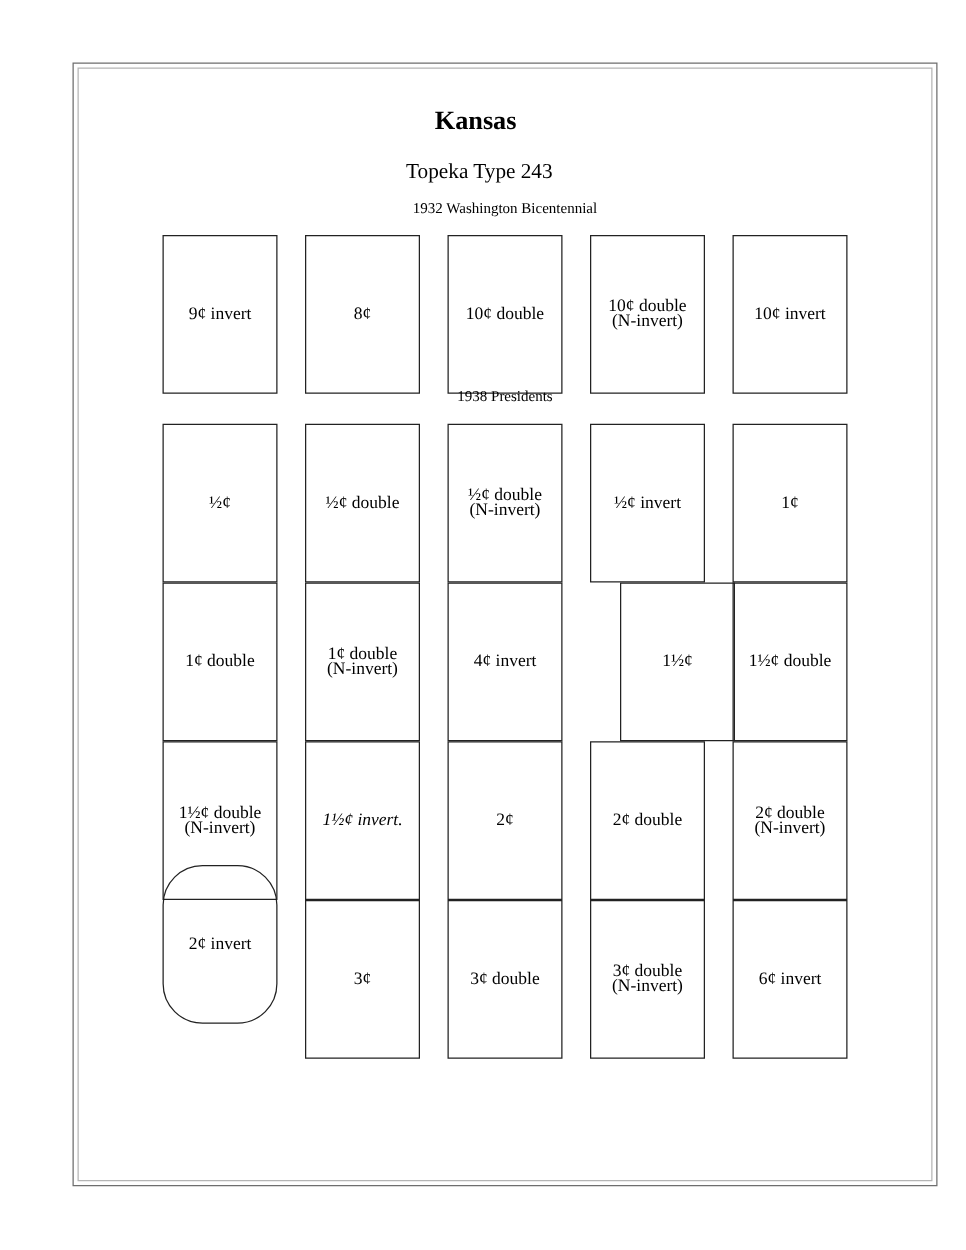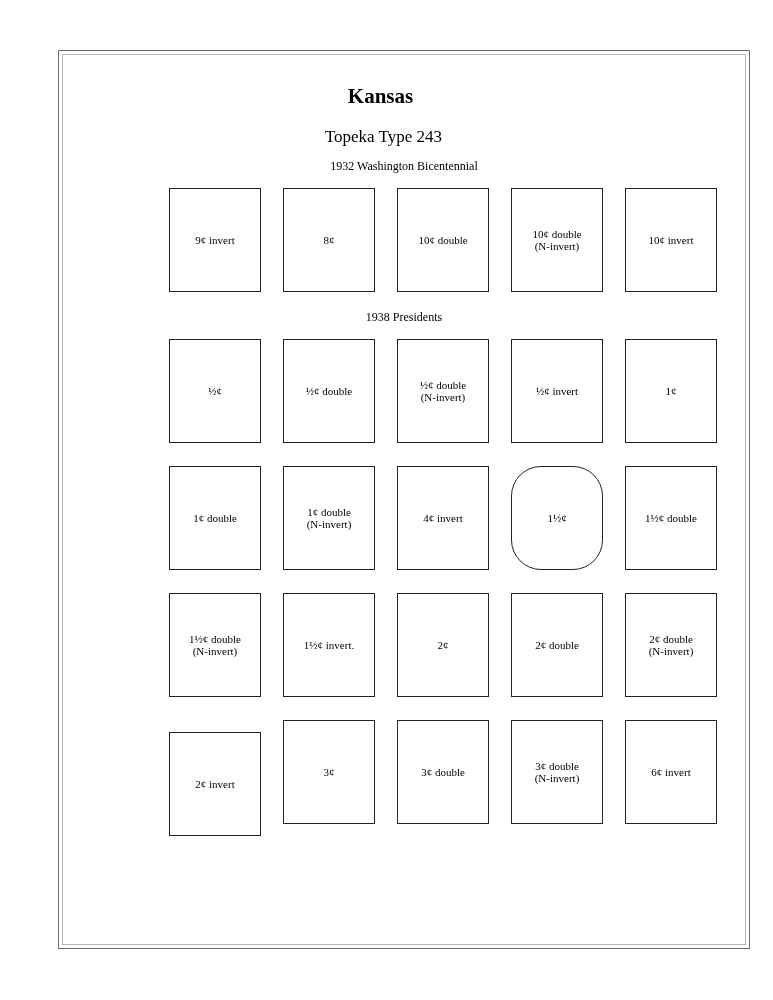--- a/index.html
+++ b/index.html
@@ -7,23 +7,23 @@
          font-family: "Liberation Serif", serif; color: #000; }
   .frame-outer { position: absolute; left: 58px; top: 50px; width: 692px; height: 899px;
                  border: 1px solid #6e6e6e; box-sizing: border-box; }
   .frame-inner { position: absolute; left: 62px; top: 54px; width: 684px; height: 891px;
                  border: 1px solid #b5b5b5; box-sizing: border-box; }
   .title { position: absolute; left: 0; width: 761px; top: 84px; text-align: center;
            font-weight: bold; font-size: 21px; }
   .subtitle { position: absolute; left: 0; width: 767px; top: 127px; text-align: center;
               font-size: 17px; }
   .section { position: absolute; left: 0; width: 808px; text-align: center; font-size: 12px; }
-  .box { position: absolute; width: 92px; height: 104px; border: 1.5px solid #222;
+  .box { position: absolute; width: 92px; height: 127px; border: 1.5px solid #222;
          box-sizing: border-box; display: flex; align-items: center; justify-content: center;
-         text-align: center; font-size: 11px; line-height: 12px; white-space: pre-line; margin-left: 39px; }
+         text-align: center; font-size: 14px; line-height: 12px; white-space: pre-line; }
 </style>
 </head>
 <body>
 
 <div class="frame-outer"></div>
 <div class="frame-inner"></div>
 
 <div class="title">Kansas</div>
 <div class="subtitle">Topeka Type 243</div>
 
@@ -42,29 +42,29 @@
 <div class="box" style="left:244px;top:339px;">½¢ double</div>
 <div class="box" style="left:358px;top:339px;">½¢ double
 (N-invert)</div>
 <div class="box" style="left:472px;top:339px;">½¢ invert</div>
 <div class="box" style="left:586px;top:339px;">1¢</div>
 
 <div class="box" style="left:130px;top:466px;">1¢ double</div>
 <div class="box" style="left:244px;top:466px;">1¢ double
 (N-invert)</div>
 <div class="box" style="left:358px;top:466px;">4¢ invert</div>
-<div class="box" style="left:472px;top:466px;border-radius:30px;">1½¢</div>
+<div class="box" style="left:496px;top:466px;">1½¢</div>
 <div class="box" style="left:586px;top:466px;">1½¢ double</div>
 
 <div class="box" style="left:130px;top:593px;">1½¢ double
 (N-invert)</div>
-<div class="box" style="left:244px;top:593px;">1½¢ invert.</div>
+<div class="box" style="left:244px;top:593px;font-style:italic;">1½¢ invert.</div>
 <div class="box" style="left:358px;top:593px;">2¢</div>
 <div class="box" style="left:472px;top:593px;">2¢ double</div>
 <div class="box" style="left:586px;top:593px;">2¢ double
 (N-invert)</div>
 
-<div class="box" style="left:130px;top:732px;">2¢ invert</div>
+<div class="box" style="left:130px;top:692px;border-radius:32px;">2¢ invert</div>
 <div class="box" style="left:244px;top:720px;">3¢</div>
 <div class="box" style="left:358px;top:720px;">3¢ double</div>
 <div class="box" style="left:472px;top:720px;">3¢ double
 (N-invert)</div>
 <div class="box" style="left:586px;top:720px;">6¢ invert</div>
 
 </body></html>

